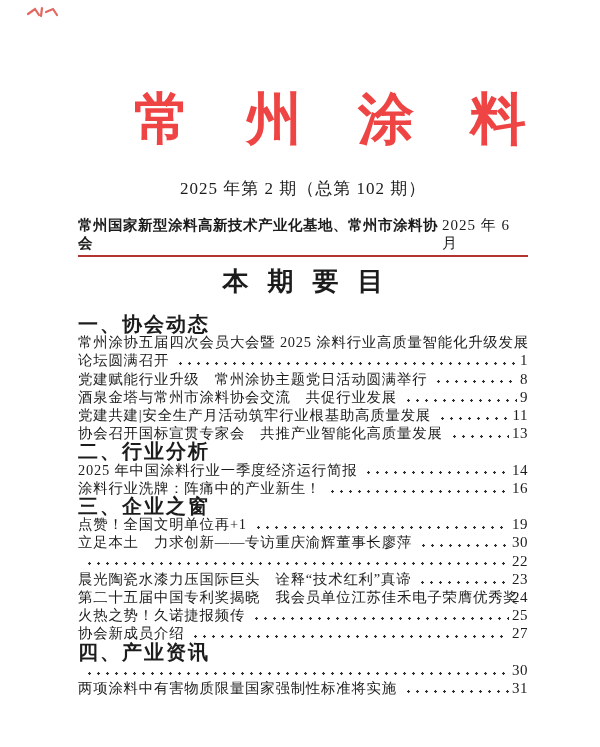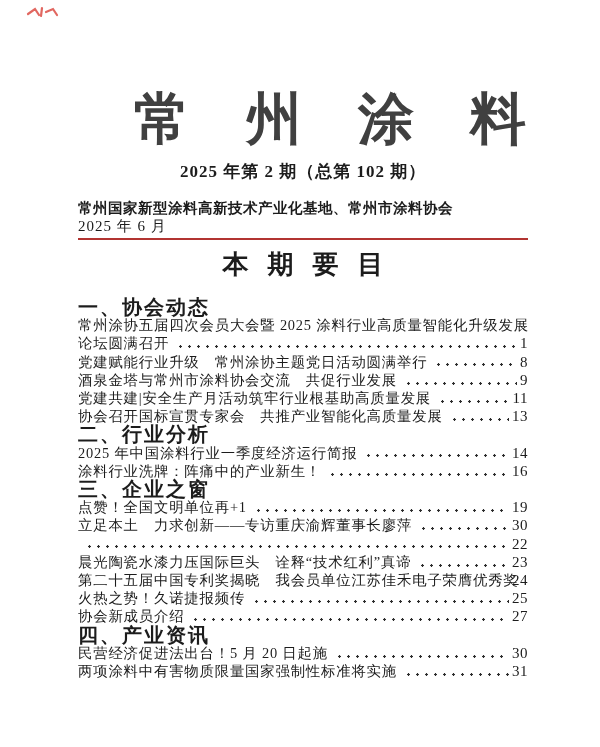--- a/index.html
+++ b/index.html
@@ -5,30 +5,30 @@
   html,body{margin:0;padding:0;background:#ffffff;}
   body{
     width:600px;height:747px;position:relative;overflow:hidden;
     font-family:"Liberation Serif","DejaVu Serif",serif;
     color:#1c1c1c;
   }
   .stamp{position:absolute;left:26px;top:4px;opacity:.75;}
   .content{margin:0 72px 0 78px;}
   .masthead{
     margin-top:90px;text-align:center;font-weight:bold;
-    font-size:56px;line-height:58px;color:#404040;
+    font-size:56px;line-height:58px;color:#ef4444;
     letter-spacing:56px;text-indent:56px;white-space:nowrap;
   }
   .issue-line{
-    margin-top:13px;text-align:center;font-weight:bold;
+    margin-top:30px;text-align:center;font-weight:normal;
     font-size:17px;line-height:22px;letter-spacing:1px;
   }
   .pub-row{
     margin-top:16px;display:flex;justify-content:space-between;
-    align-items:baseline;line-height:18px;flex-direction:column;
+    align-items:baseline;line-height:18px;
   }
   .pub-left{font-weight:bold;font-size:14.5px;letter-spacing:.5px;}
   .pub-right{font-size:15px;letter-spacing:1px;}
   .red-rule{margin-top:3px;border:none;border-top:2.5px solid #b23431;height:0;}
   .contents-title{
     margin-top:7px;text-align:center;font-weight:bold;
     font-size:26px;line-height:33px;letter-spacing:19px;text-indent:19px;
   }
   .toc{margin-top:17px;}
   .sec{
@@ -156,21 +156,20 @@
       <div class="row">
         <span class="etext">协会新成员介绍</span>
         <span class="leader"></span>
         <span class="pnum">27</span>
       </div>
     </section>
 
     <section>
       <h2 class="sec">四、产业资讯</h2>
       <div class="row">
-        <span class="etext">民营经济促进法出台！5 月 20 日起施</span>
         <span class="leader"></span>
         <span class="pnum">30</span>
       </div>
       <div class="row">
         <span class="etext">两项涂料中有害物质限量国家强制性标准将实施</span>
         <span class="leader"></span>
         <span class="pnum">31</span>
       </div>
     </section>
 

